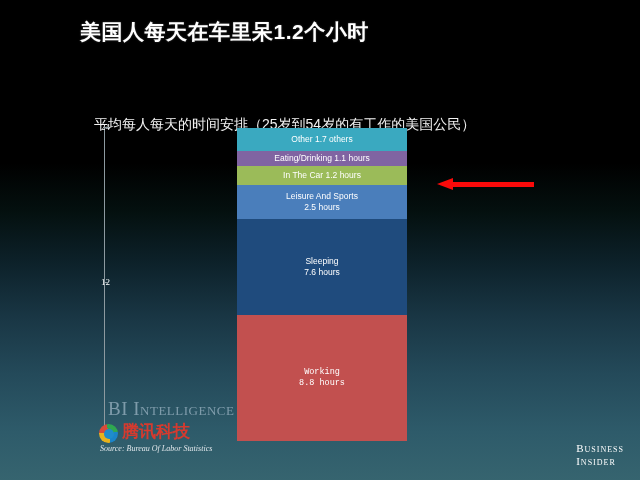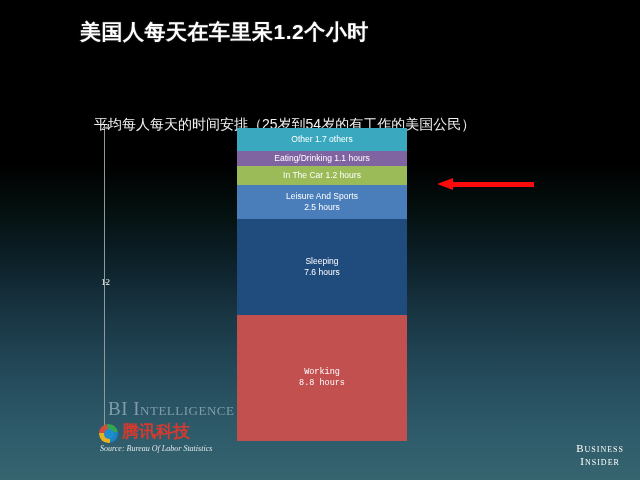--- a/index.html
+++ b/index.html
@@ -203,21 +203,21 @@
     white-space: nowrap;
     font-family: "Liberation Serif", serif;
     margin-left: 16px;
   }
 
   
   #bi-logo {
     position: absolute;
     right: 16px;
     bottom: 12px;
-    text-align: center;
+    text-align: left;
     font-family: "Liberation Serif", serif;
     font-variant: small-caps;
     font-size: 11px;
     letter-spacing: 1px;
     color: #ffffff;
     line-height: 13px;
   }
 </style>
 </head>
 <body>

